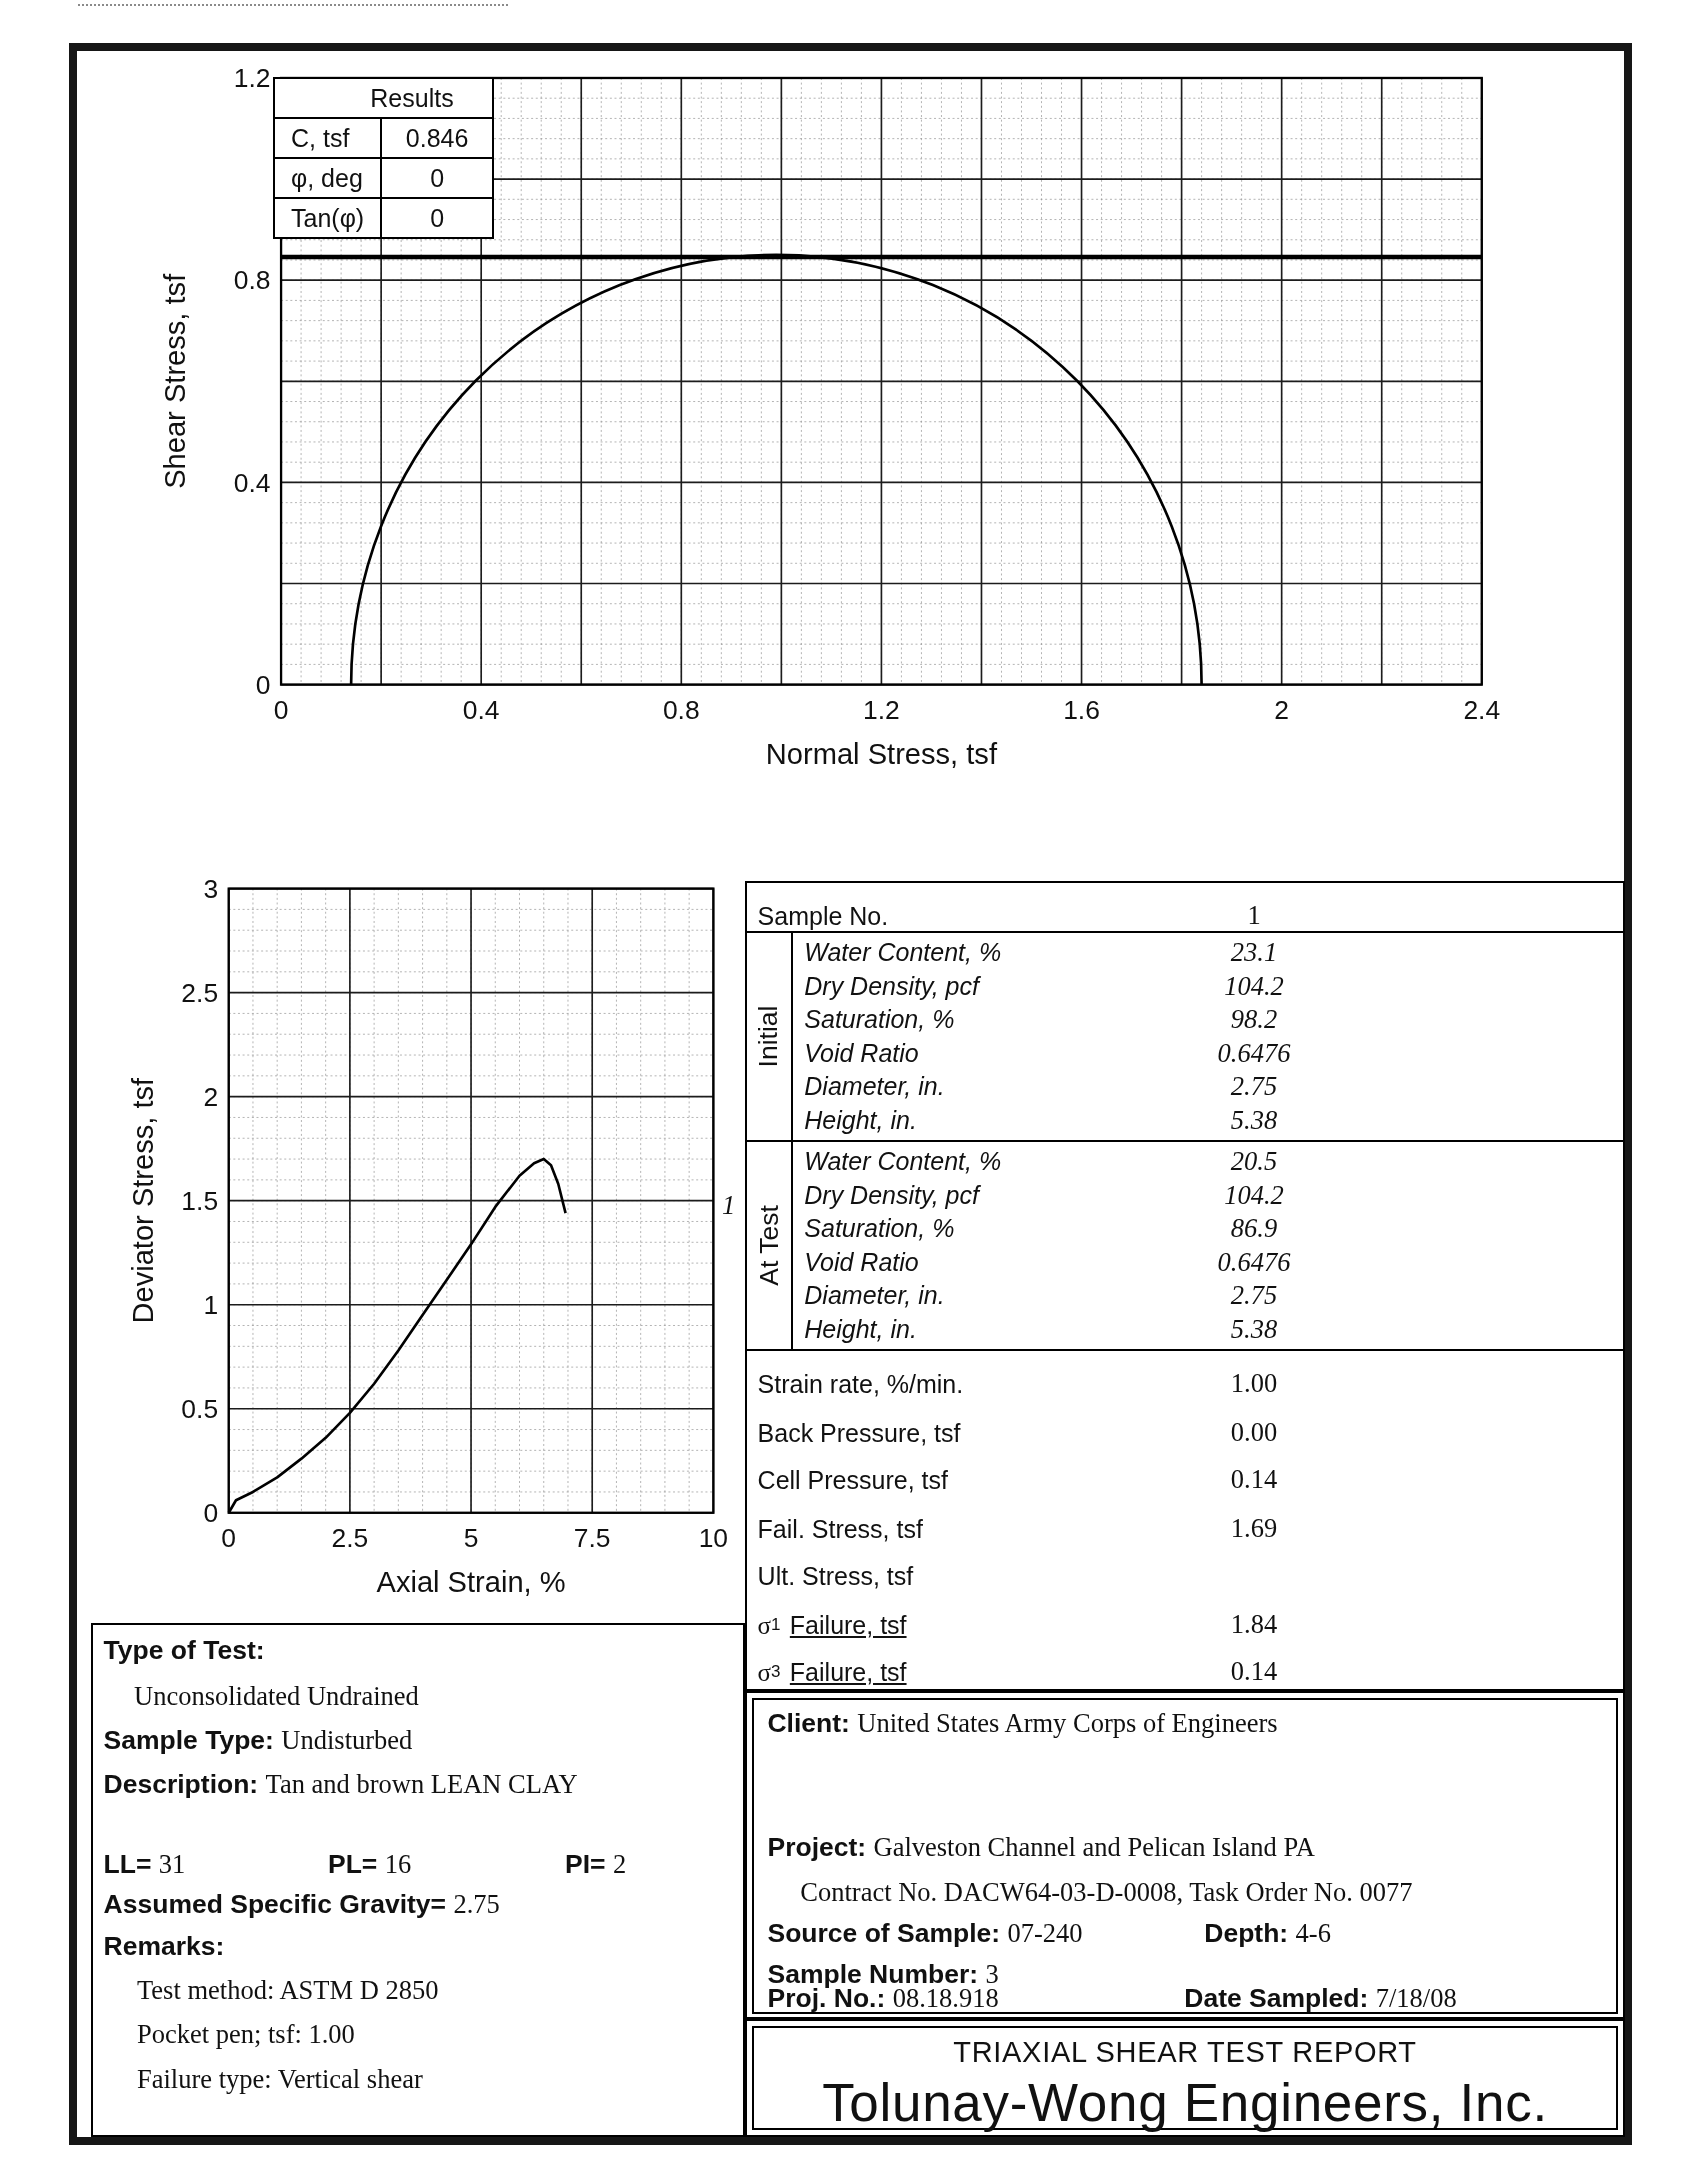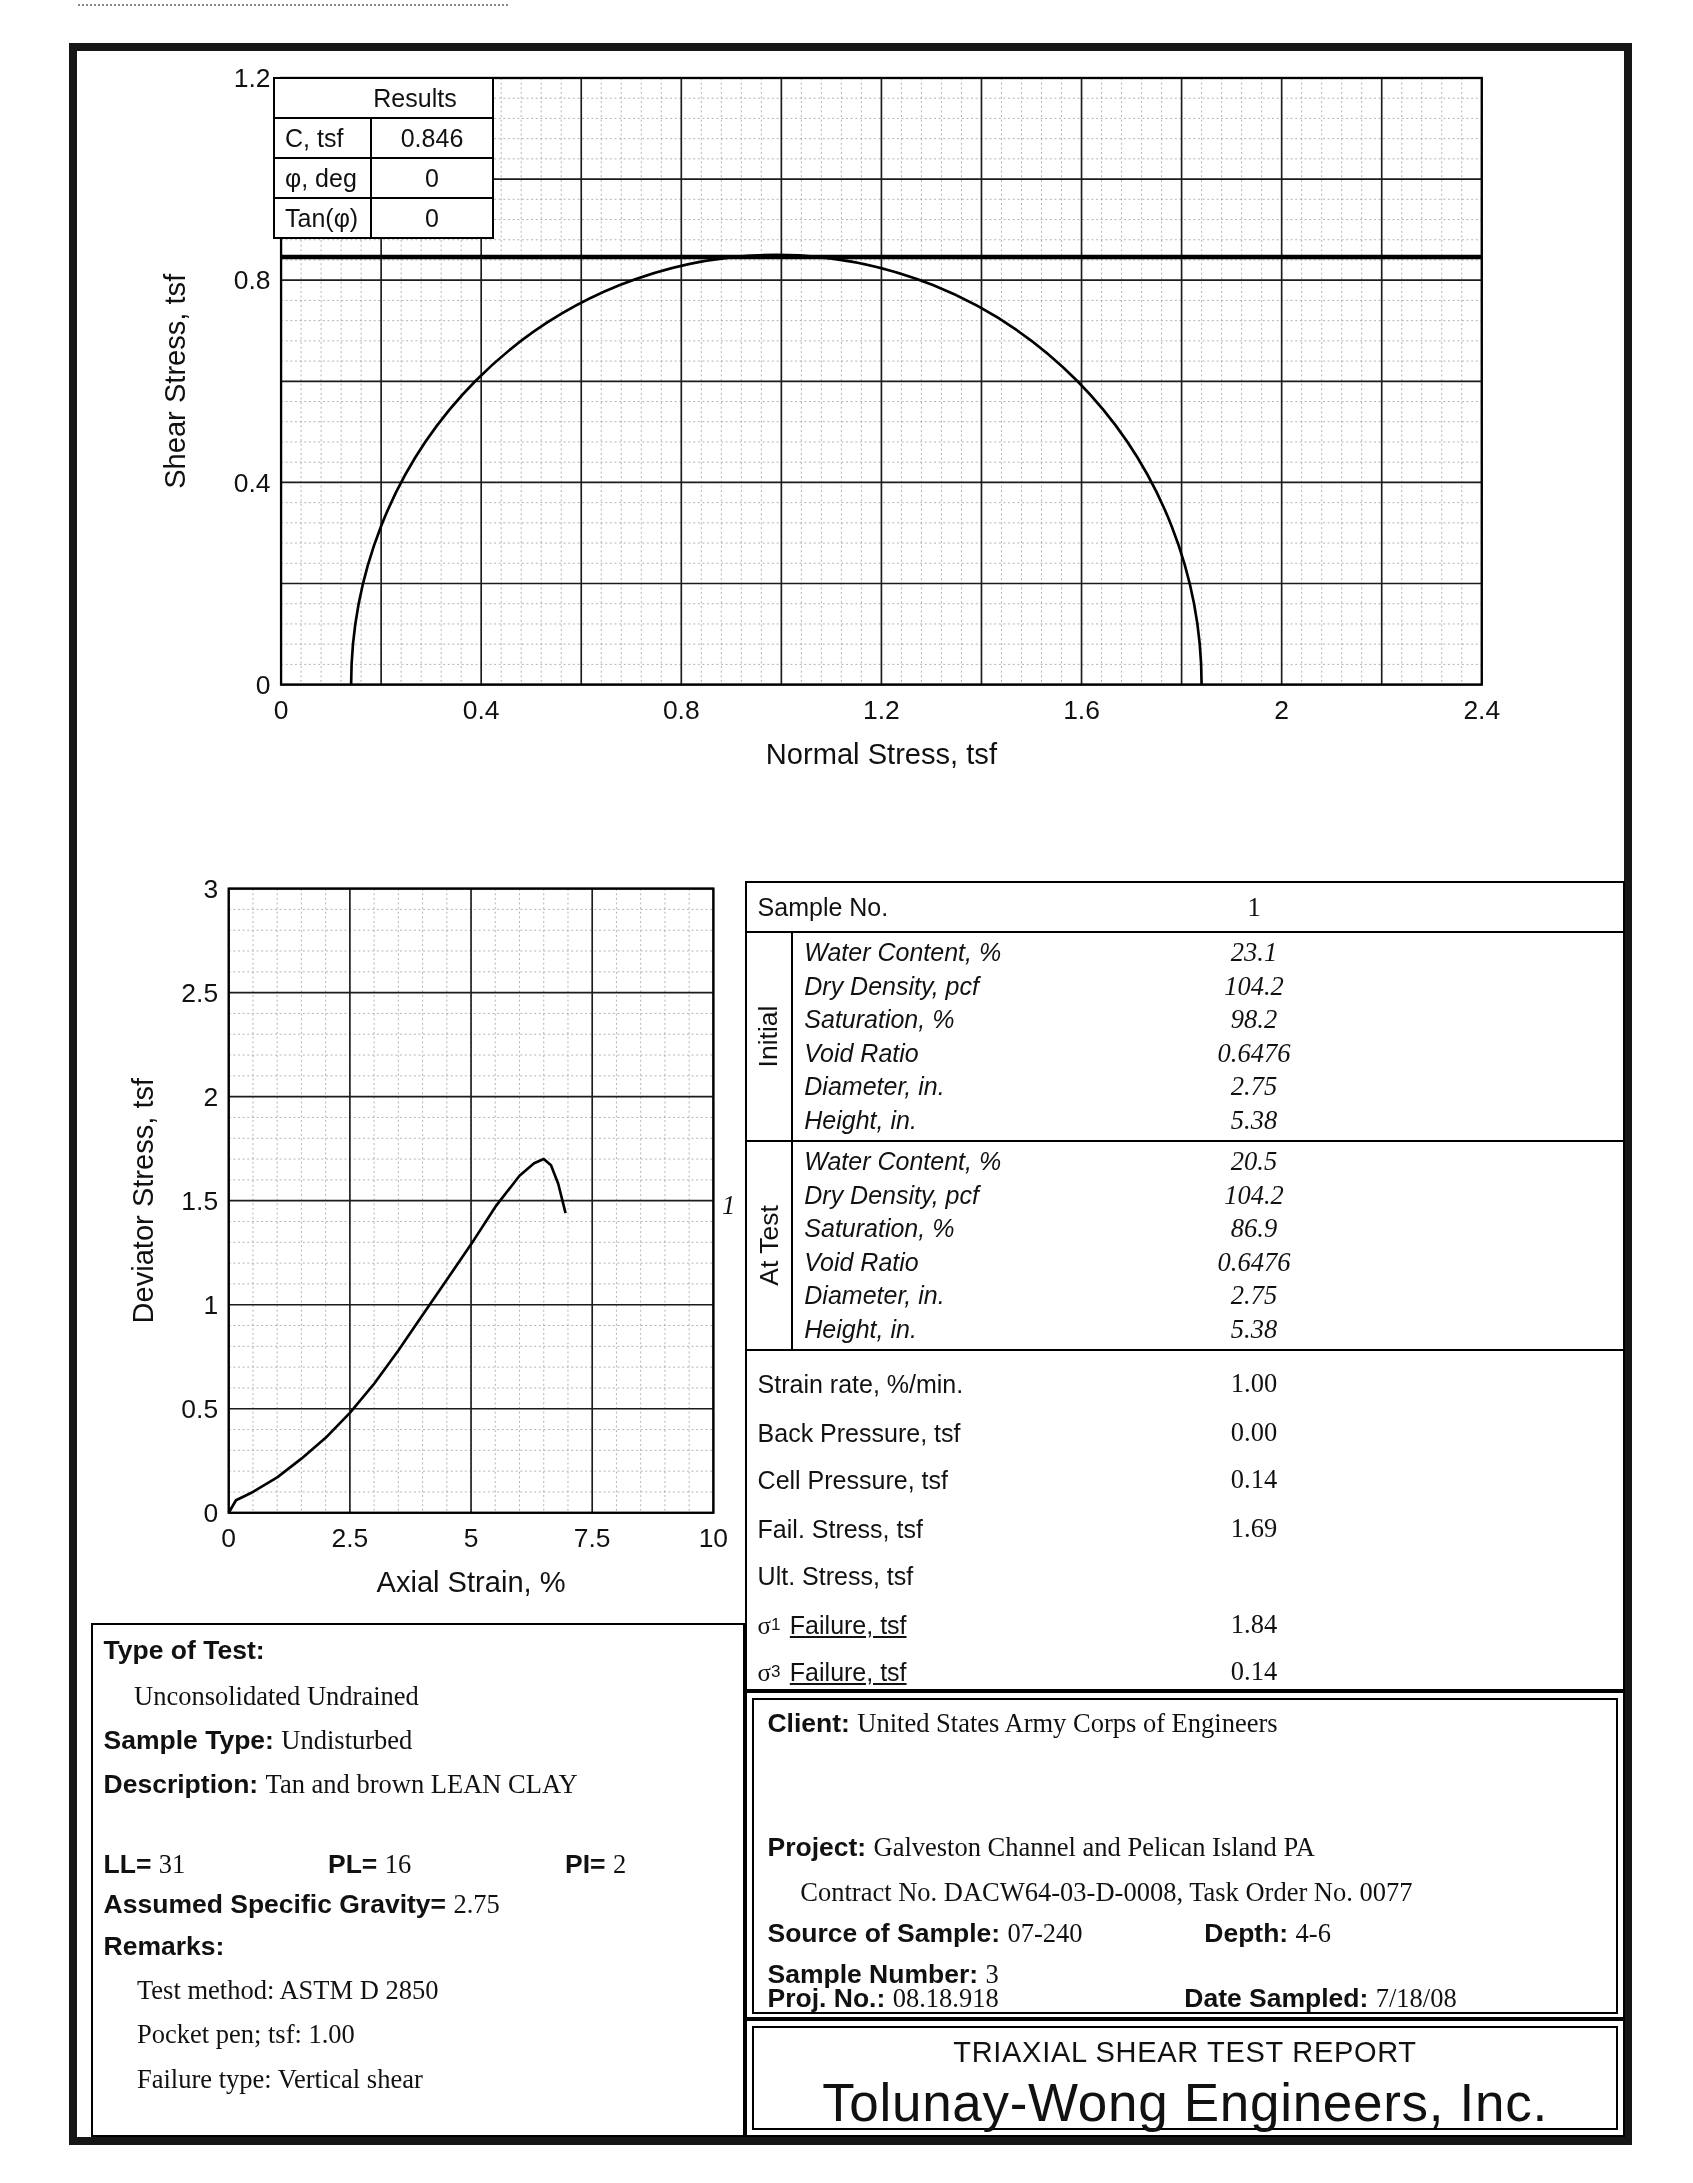--- a/index.html
+++ b/index.html
@@ -13,30 +13,30 @@
   .frame { position:absolute; left:69px; top:43px; width:1563px; height:2102px; border:8px solid #161616; }
 
   
   svg.chart { position:absolute; overflow:visible; }
   .curve-label { position:absolute; left:722px; top:1190px; font-family:"Liberation Serif",serif;
                  font-style:italic; font-size:26.5px; }
 
   
   .results { position:absolute; left:273px; top:77px; width:221px; background:#fff;
              border-collapse:collapse; font-size:25px; z-index:6; }
-  .results td { border:2px solid #000; height:40px; padding:0 10px; background:#fff; }
+  .results td { border:2px solid #000; height:40px; padding:0 16px; background:#fff; }
   .results .rhead td { text-align:center; padding-left:73px; }
   .results .rlab { width:97px; text-align:left; }
   .results .rval { text-align:center; font-family:"Liberation Sans",sans-serif; }
 
   
   .stable { position:absolute; left:745px; top:881px; width:880px; height:810px;
             border:2.6px solid #000; background:#fff; font-size:25px; }
   .srow1 { position:absolute; left:0; top:0; width:100%; height:50px;
-           border-bottom:2.6px solid #000; display:flex; align-items:center; padding-left:10.6px; }
+           border-bottom:2.6px solid #000; display:flex; align-items:flex-end; padding-left:10.6px; }
   .sgroup { position:absolute; left:0; width:100%; height:209px; border-bottom:2.6px solid #000; }
   .grot { position:absolute; left:0; top:0; width:46px; height:100%; border-right:2px solid #000;
           display:flex; align-items:center; justify-content:center; }
   .grot span { transform:rotate(-90deg); white-space:nowrap; font-size:26.5px; }
   .grows { position:absolute; left:48px; top:3.3px; right:0; bottom:3.3px;
            display:flex; flex-direction:column; justify-content:space-between;font-style:italic; }
   .prow { position:relative; height:33px; display:flex; align-items:center; padding-left:9.3px; }
   .brow { position:absolute; left:0; width:100%; height:48px; display:flex; align-items:flex-end; padding-left:10.6px; }
   .tval { position:absolute; width:278px; text-align:center; font-size:26.5px; }
   .prow .tval { left:320px; }

